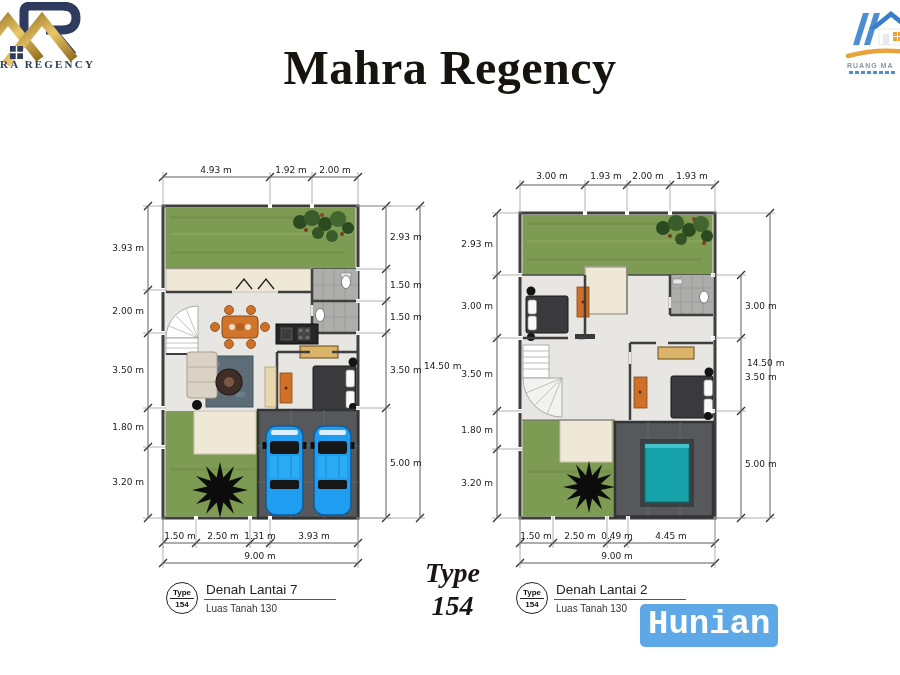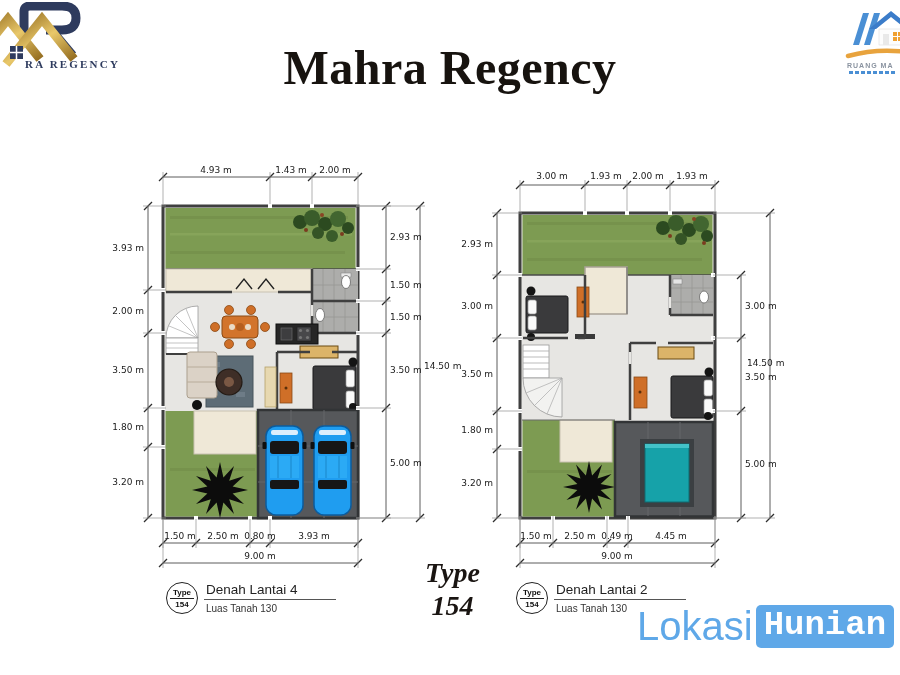--- a/index.html
+++ b/index.html
@@ -5,21 +5,21 @@
   html,body{margin:0;padding:0;background:#fff;}
   .page{position:relative;width:900px;height:675px;background:#ffffff;overflow:hidden;
         font-family:"Liberation Sans",sans-serif;}
   
   .title{position:absolute;left:0;right:0;top:44px;text-align:center;
          font-family:"Liberation Serif",serif;font-weight:bold;font-size:48px;
          letter-spacing:.5px;color:#17130f;line-height:1;}
   
   .logo-left{position:absolute;left:0;top:2px;width:120px;height:80px;}
   .logo-left-text{position:absolute;left:0;top:56px;font-family:"Liberation Serif",serif;
-         font-weight:bold;font-size:11px;letter-spacing:2.2px;color:#2e3b5e;white-space:nowrap;margin-left:25px;}
+         font-weight:bold;font-size:11px;letter-spacing:2.2px;color:#2e3b5e;white-space:nowrap;}
   .logo-right{position:absolute;left:845px;top:5px;width:55px;height:72px;overflow:hidden;}
   .logo-right-text{position:absolute;left:2px;top:57px;font-size:7px;font-weight:bold;
          letter-spacing:1px;color:#8a93a0;white-space:nowrap;}
   .logo-right-bar{position:absolute;left:4px;top:66px;width:46px;height:3px;
          background:repeating-linear-gradient(90deg,#4a8fd4 0 4px,transparent 4px 6px);}
   
   svg.plan{position:absolute;}
   .dl{stroke:#4a4a4a;stroke-width:.9;}
   .dt{stroke:#2e2e2e;stroke-width:1.3;}
   .de{stroke:#8f8f8f;stroke-width:.7;}
@@ -429,36 +429,36 @@
         <line x1="715" y1="516" x2="715" y2="548" class="de"></line>
         <line x1="520" y1="563" x2="715" y2="563" class="dl"></line>
         <line x1="516" y1="567" x2="524" y2="559" class="dt"></line>
         <line x1="520" y1="516" x2="520" y2="568" class="de"></line>
         <line x1="711" y1="567" x2="719" y2="559" class="dt"></line>
         <line x1="715" y1="516" x2="715" y2="568" class="de"></line>
       </g>
   </svg>
 
   <span class="dim c" style="left:216px;top:170px">4.93 m</span>
-  <span class="dim c" style="left:291px;top:170px">1.43 m</span>
+  <span class="dim c" style="left:291px;top:170px">1.92 m</span>
   <span class="dim c" style="left:335px;top:170px">2.00 m</span>
   <span class="dim r" style="left:144px;top:248px">3.93 m</span>
   <span class="dim r" style="left:144px;top:311px">2.00 m</span>
   <span class="dim r" style="left:144px;top:370px">3.50 m</span>
   <span class="dim r" style="left:144px;top:427px">1.80 m</span>
   <span class="dim r" style="left:144px;top:482px">3.20 m</span>
   <span class="dim l" style="left:390px;top:237px">2.93 m</span>
   <span class="dim l" style="left:390px;top:285px">1.50 m</span>
   <span class="dim l" style="left:390px;top:317px">1.50 m</span>
   <span class="dim l" style="left:390px;top:370px">3.50 m</span>
   <span class="dim l" style="left:390px;top:463px">5.00 m</span>
   <span class="dim l" style="left:424px;top:366px">14.50 m</span>
   <span class="dim c" style="left:180px;top:536px">1.50 m</span>
   <span class="dim c" style="left:223px;top:536px">2.50 m</span>
-  <span class="dim c" style="left:260px;top:536px">0.80 m</span>
+  <span class="dim c" style="left:260px;top:536px">1.31 m</span>
   <span class="dim c" style="left:314px;top:536px">3.93 m</span>
   <span class="dim c" style="left:260px;top:556px">9.00 m</span>
 
   <span class="dim c" style="left:552px;top:176px">3.00 m</span>
   <span class="dim c" style="left:606px;top:176px">1.93 m</span>
   <span class="dim c" style="left:648px;top:176px">2.00 m</span>
   <span class="dim c" style="left:692px;top:176px">1.93 m</span>
   <span class="dim r" style="left:493px;top:244px">2.93 m</span>
   <span class="dim r" style="left:493px;top:306px">3.00 m</span>
   <span class="dim r" style="left:493px;top:374px">3.50 m</span>
@@ -472,37 +472,36 @@
   <span class="dim c" style="left:580px;top:536px">2.50 m</span>
   <span class="dim c" style="left:617px;top:536px">0.49 m</span>
   <span class="dim c" style="left:671px;top:536px">4.45 m</span>
   <span class="dim c" style="left:617px;top:556px">9.00 m</span>
 
   <div class="plan-label" style="left:166px;top:582px">
     <div class="type-circle">
       <span class="tw">Type</span>
       <span class="tn">154</span>
     </div>
-    <div class="plan-title">Denah Lantai 4</div>
+    <div class="plan-title">Denah Lantai 7</div>
     <div class="plan-rule"></div>
     <div class="plan-sub">Luas Tanah 130</div>
   </div>
   <div class="plan-label" style="left:516px;top:582px">
     <div class="type-circle">
       <span class="tw">Type</span>
       <span class="tn">154</span>
     </div>
     <div class="plan-title">Denah Lantai 2</div>
     <div class="plan-rule"></div>
     <div class="plan-sub">Luas Tanah 130</div>
   </div>
 
   <div class="center-type">
     <div>Type</div>
     <div>154</div>
   </div>
 
   <div class="watermark">
-    <span class="wm1">Lokasi</span>
     <span class="wm2">Hunian</span>
   </div>
 
 </div>
 
 </body></html>

